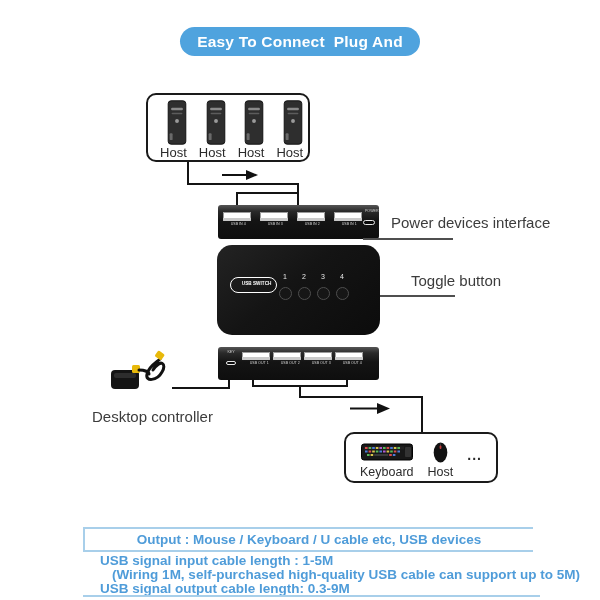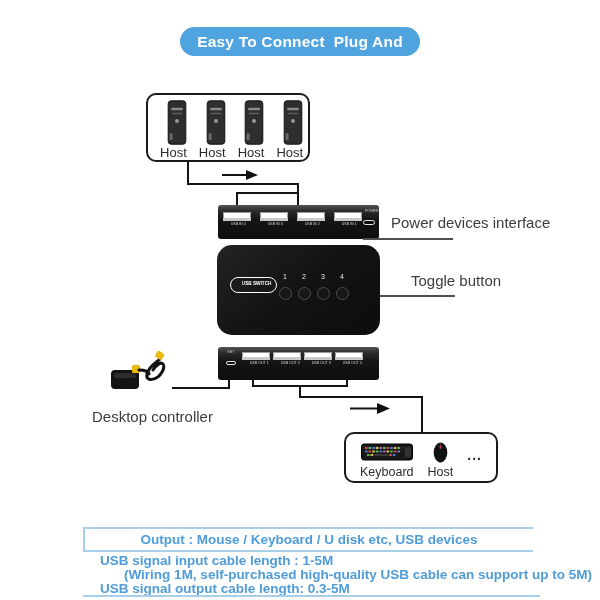--- a/index.html
+++ b/index.html
@@ -283,22 +283,22 @@
           <rect x="6.6" y="3.5" width="1.8" height="3.4" rx=".9" fill="#c23a3a"></rect>
         </svg>
       </div>
       <div class="device-label">Host</div>
     </div>
     <div class="dots">...</div>
   </div>
 
   <div class="abs blue-line" style="left:83px;top:527px;width:450px;"></div>
   <div class="abs spec-row">
-    <div class="spec-cell right">Output : Mouse / Keyboard / U disk etc, USB devices</div>
+    <div class="spec-cell right">Output : Mouse / Keyboard / U cable etc, USB devices</div>
   </div>
   <div class="abs blue-line" style="left:83px;top:550px;width:450px;"></div>
 
   <div class="abs note" style="left:100px;top:553px;">USB signal input cable length : 1-5M</div>
-  <div class="abs note" style="left:124px;top:567px;">(Wiring 1M, self-purchased high-quality USB cable can support up to 5M)</div>
-  <div class="abs note" style="left:100px;top:581px;">USB signal output cable length: 0.3-5M</div>
+  <div class="abs note" style="left:112px;top:567px;">(Wiring 1M, self-purchased high-quality USB cable can support up to 5M)</div>
+  <div class="abs note" style="left:100px;top:581px;">USB signal output cable length: 0.3-9M</div>
   <div class="abs blue-line" style="left:83px;top:595px;width:457px;"></div>
 
 </div>
 
 </body></html>

